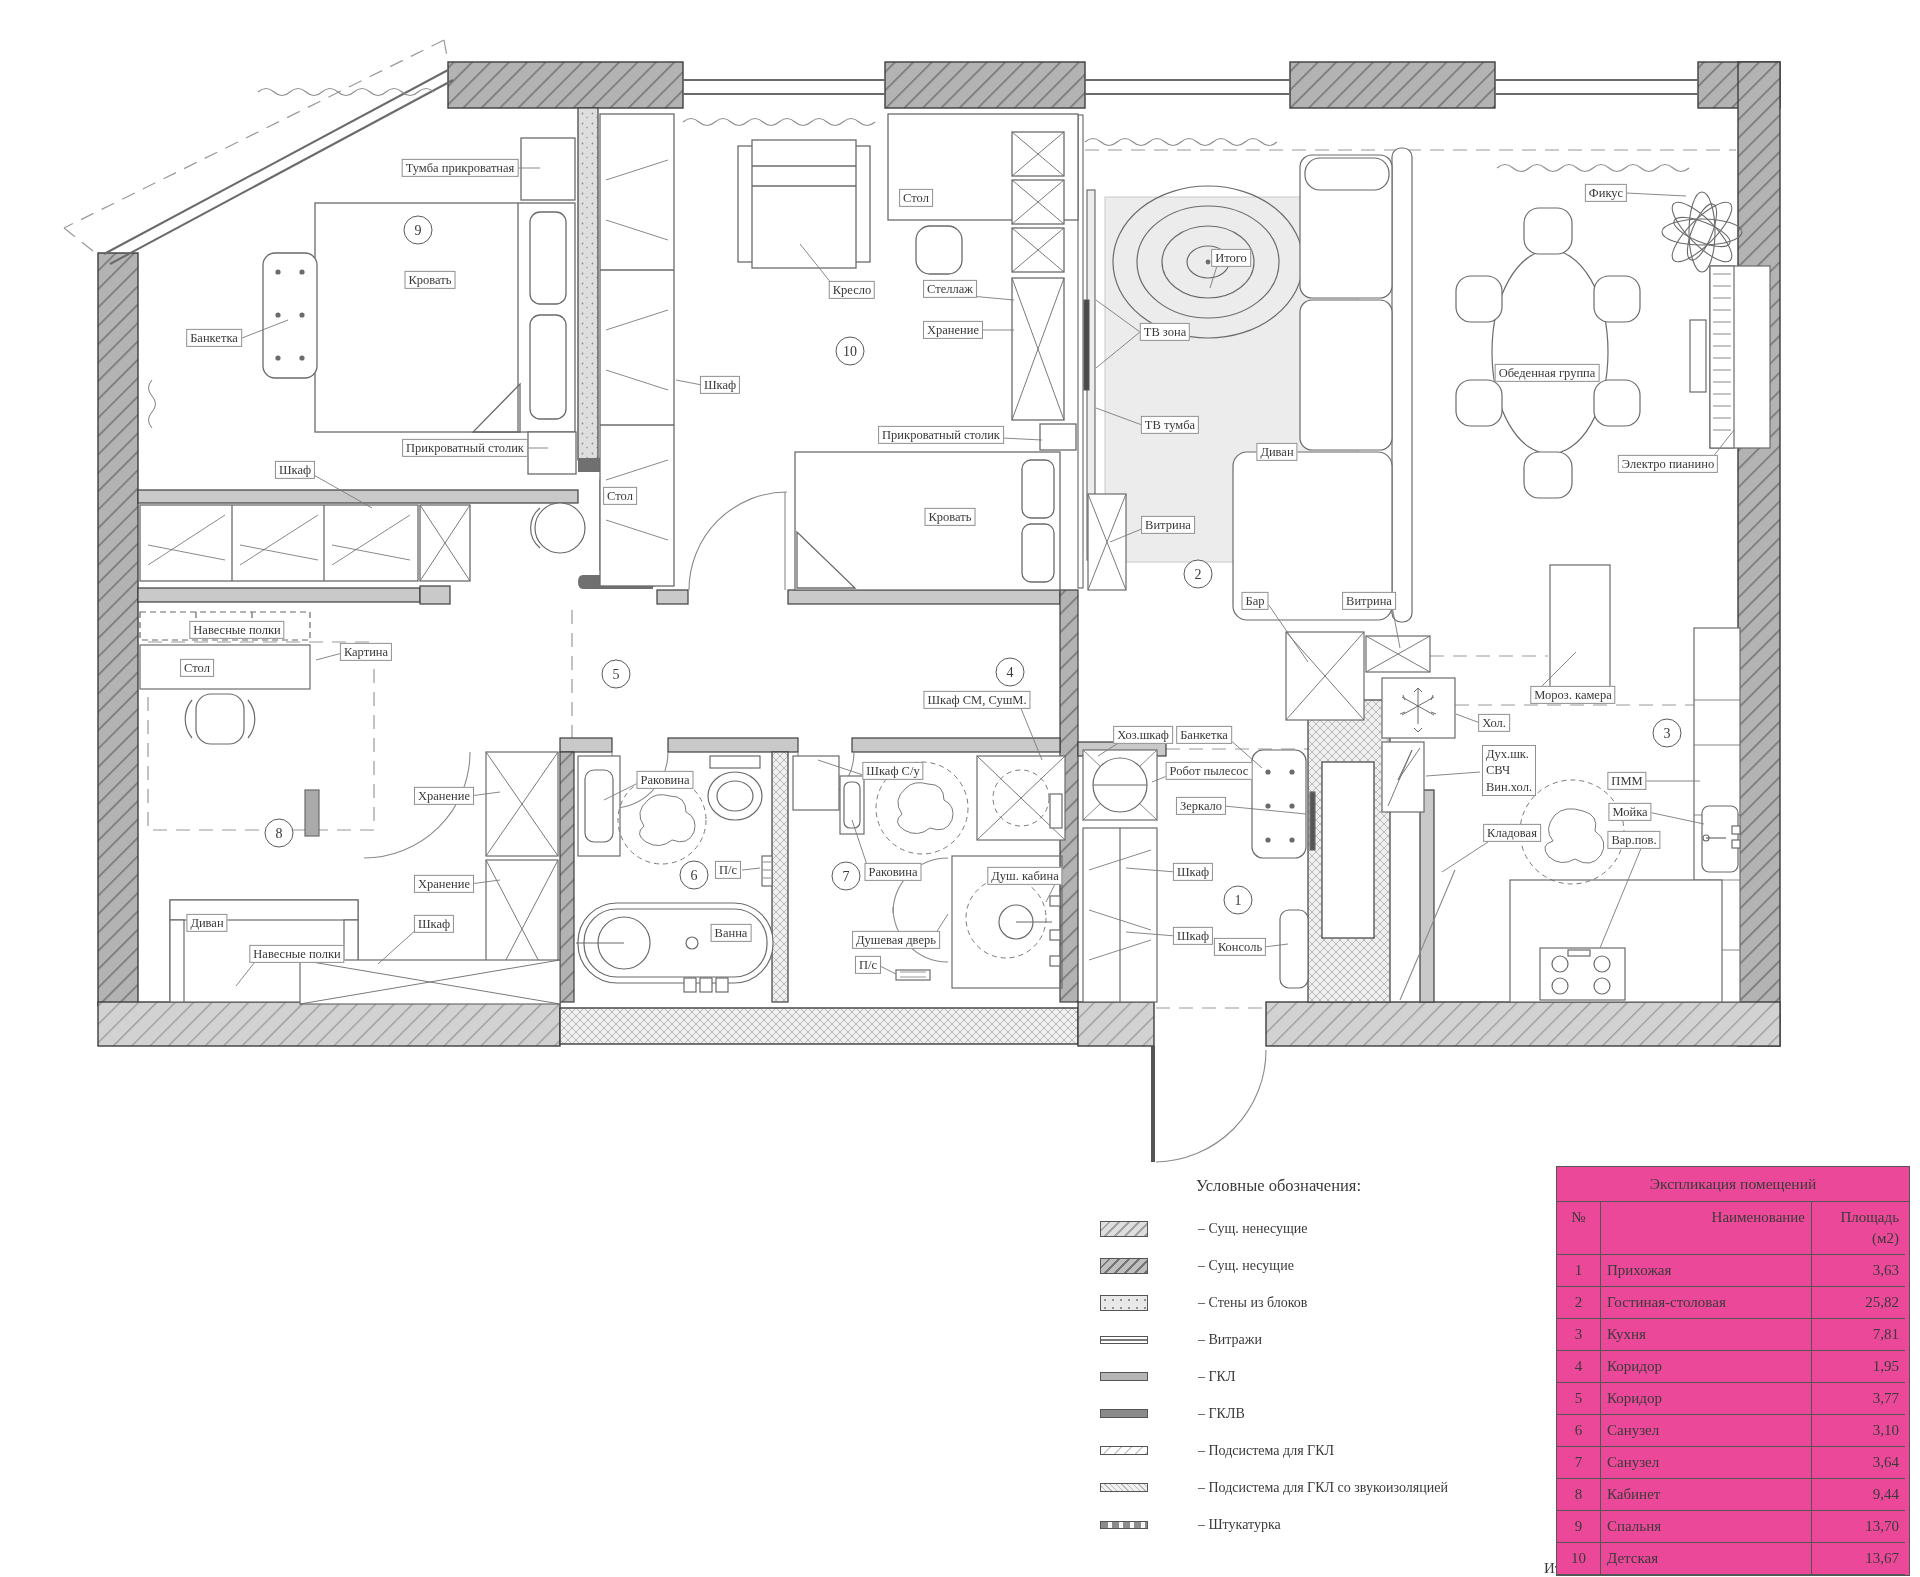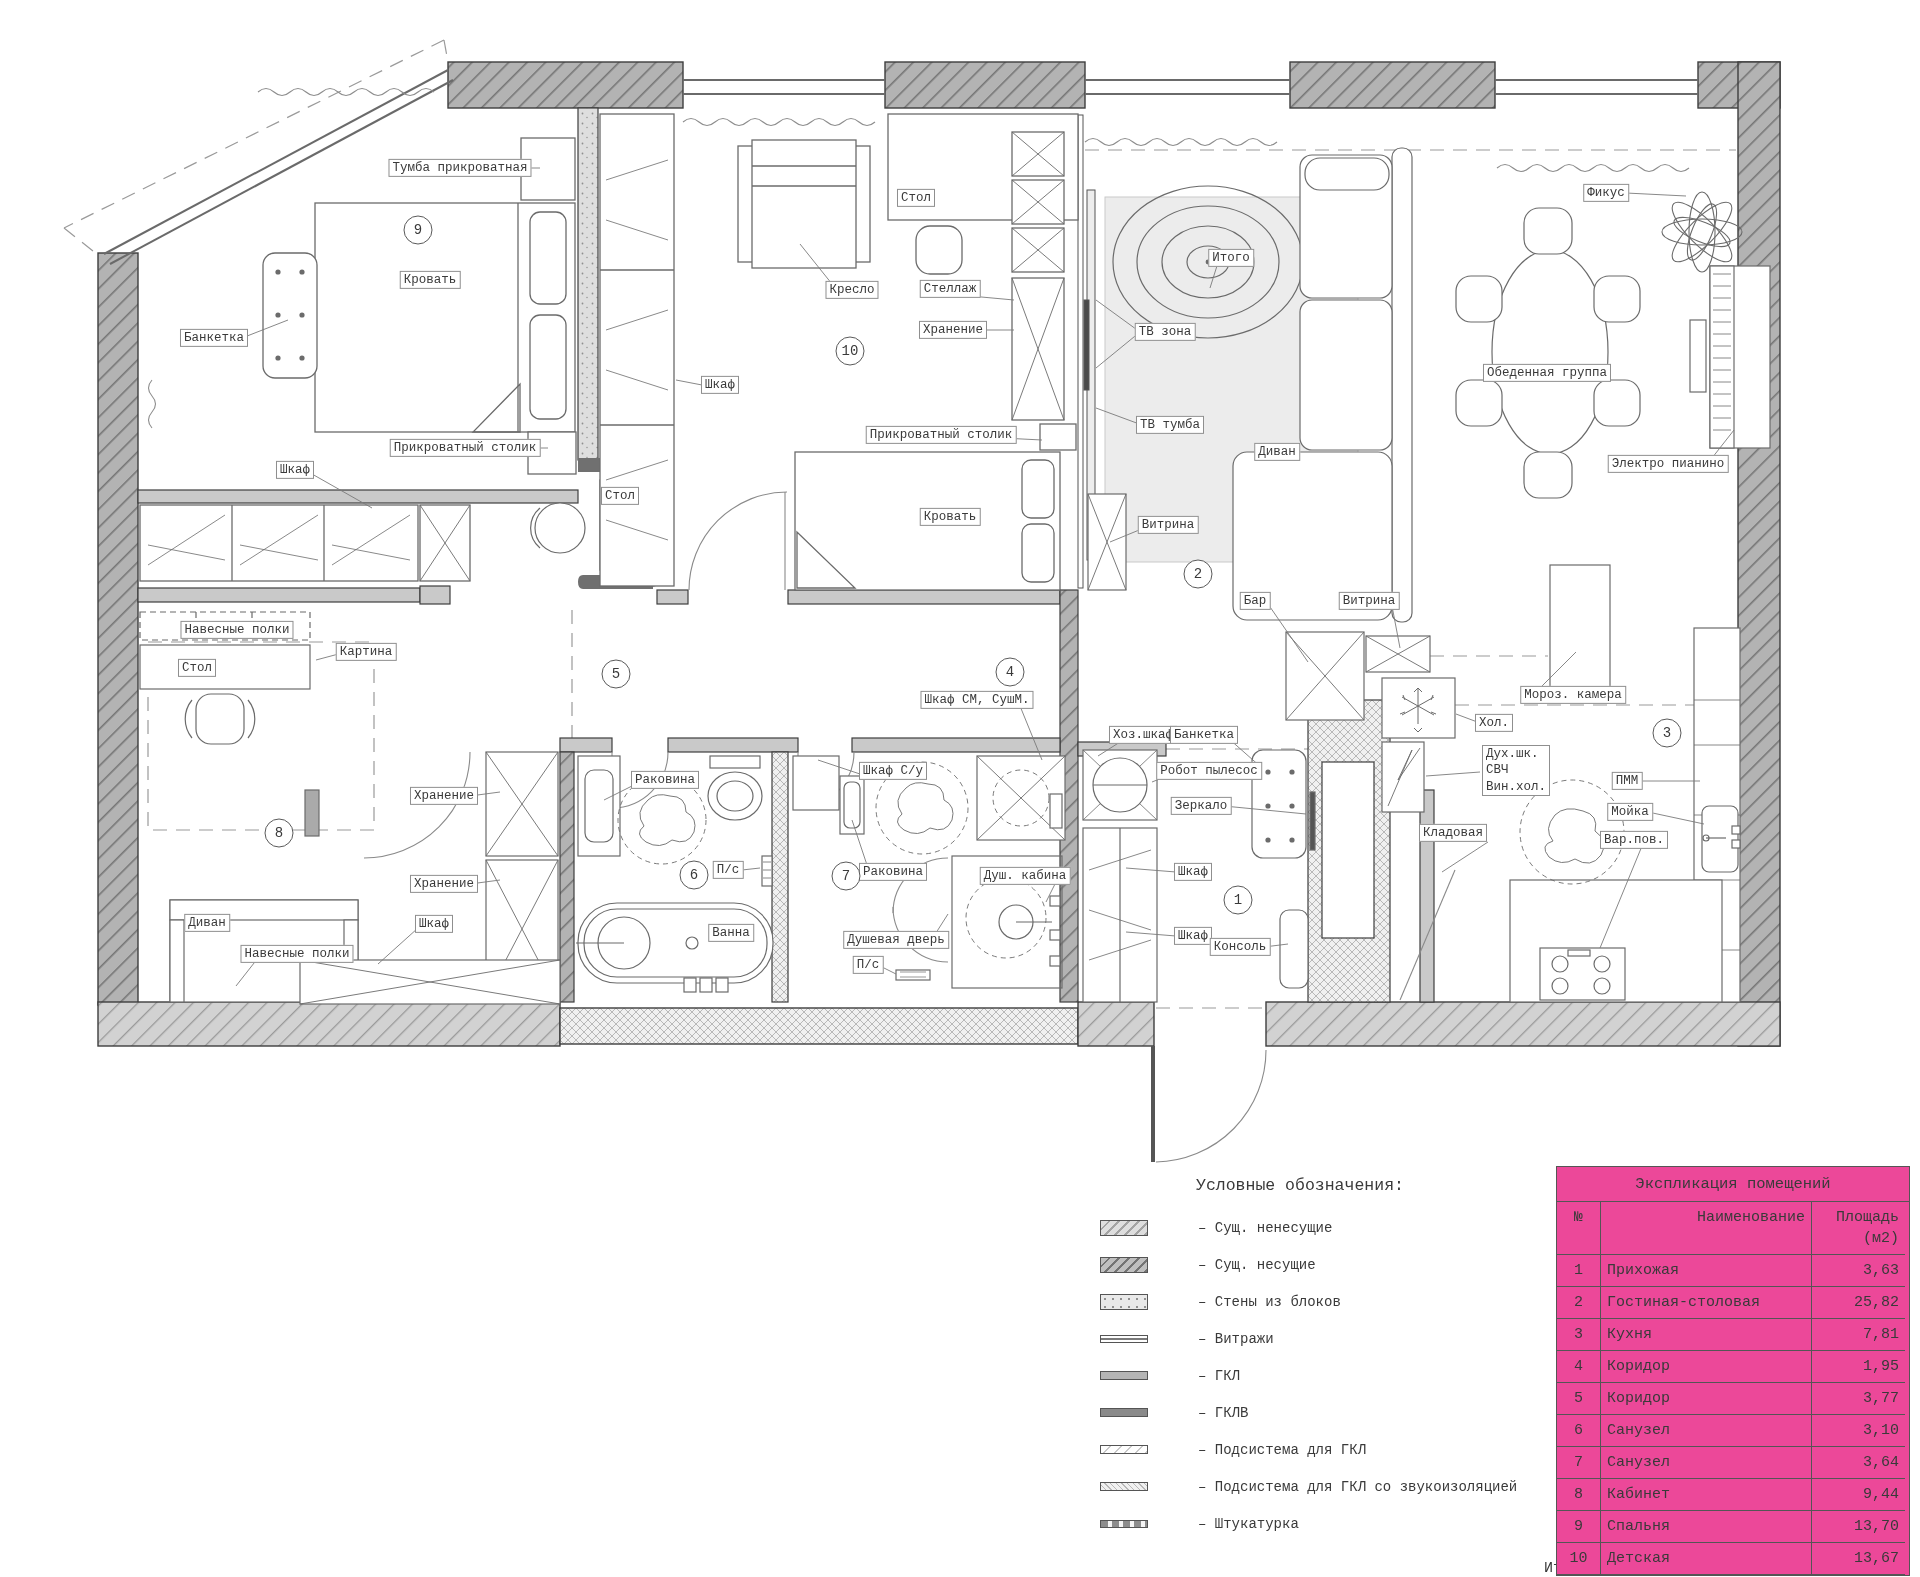--- a/index.html
+++ b/index.html
@@ -1,17 +1,17 @@
 <!DOCTYPE html>
 <html><head>
 <meta charset="utf-8">
 <style>
   html,body{margin:0;padding:0;background:#fff;}
   #canvas{position:relative;width:1920px;height:1577px;background:#fff;overflow:hidden;
-          font-family:Liberation Mono, monospace;color:#3d3d3d;}
+          font-family:Liberation Serif, serif;color:#3d3d3d;}
   #plan-svg{position:absolute;left:0;top:0;}
   .plan-label{position:absolute;transform:translate(-50%,-50%);background:#fff;
     border:1px solid #8f8f8f;padding:0 3px;font-size:12.5px;line-height:1.3;
     white-space:nowrap;color:#3a3a3a;z-index:5;}
   .plan-label.multiline{transform:none;white-space:pre-line;text-align:left;}
   .room-num{position:absolute;transform:translate(-50%,-50%);width:27px;height:27px;
     border:1.3px solid #5a5a5a;border-radius:50%;background:#fff;font-size:14px;
     line-height:27px;text-align:center;color:#3a3a3a;z-index:5;}
   
   #legend{position:absolute;left:1100px;top:1176px;width:440px;z-index:4;}
@@ -455,21 +455,21 @@
   <div class="plan-label" style="left:1255px;top:601px">Бар</div>
   <div class="plan-label" style="left:1369px;top:601px">Витрина</div>
   <div class="plan-label" style="left:1573px;top:695px">Мороз. камера</div>
   <div class="plan-label" style="left:1494px;top:723px">Хол.</div>
   <div class="plan-label multiline" style="left:1482px;top:745px">Дух.шк.
 СВЧ
 Вин.хол.</div>
   <div class="plan-label" style="left:1627px;top:781px">ПММ</div>
   <div class="plan-label" style="left:1630px;top:812px">Мойка</div>
   <div class="plan-label" style="left:1634px;top:840px">Вар.пов.</div>
-  <div class="plan-label" style="left:1453px;top:833px">Кладовая</div>
+  <div class="plan-label" style="left:1512px;top:833px">Кладовая</div>
   <div class="plan-label" style="left:1143px;top:735px">Хоз.шкаф</div>
   <div class="plan-label" style="left:1204px;top:735px">Банкетка</div>
   <div class="plan-label" style="left:1209px;top:771px">Робот пылесос</div>
   <div class="plan-label" style="left:1201px;top:806px">Зеркало</div>
   <div class="plan-label" style="left:1193px;top:872px">Шкаф</div>
   <div class="plan-label" style="left:1193px;top:936px">Шкаф</div>
   <div class="plan-label" style="left:1240px;top:947px">Консоль</div>
   <div class="plan-label" style="left:977px;top:700px">Шкаф СМ, СушМ.</div>
   <div class="plan-label" style="left:893px;top:771px">Шкаф С/у</div>
   <div class="plan-label" style="left:665px;top:780px">Раковина</div>

